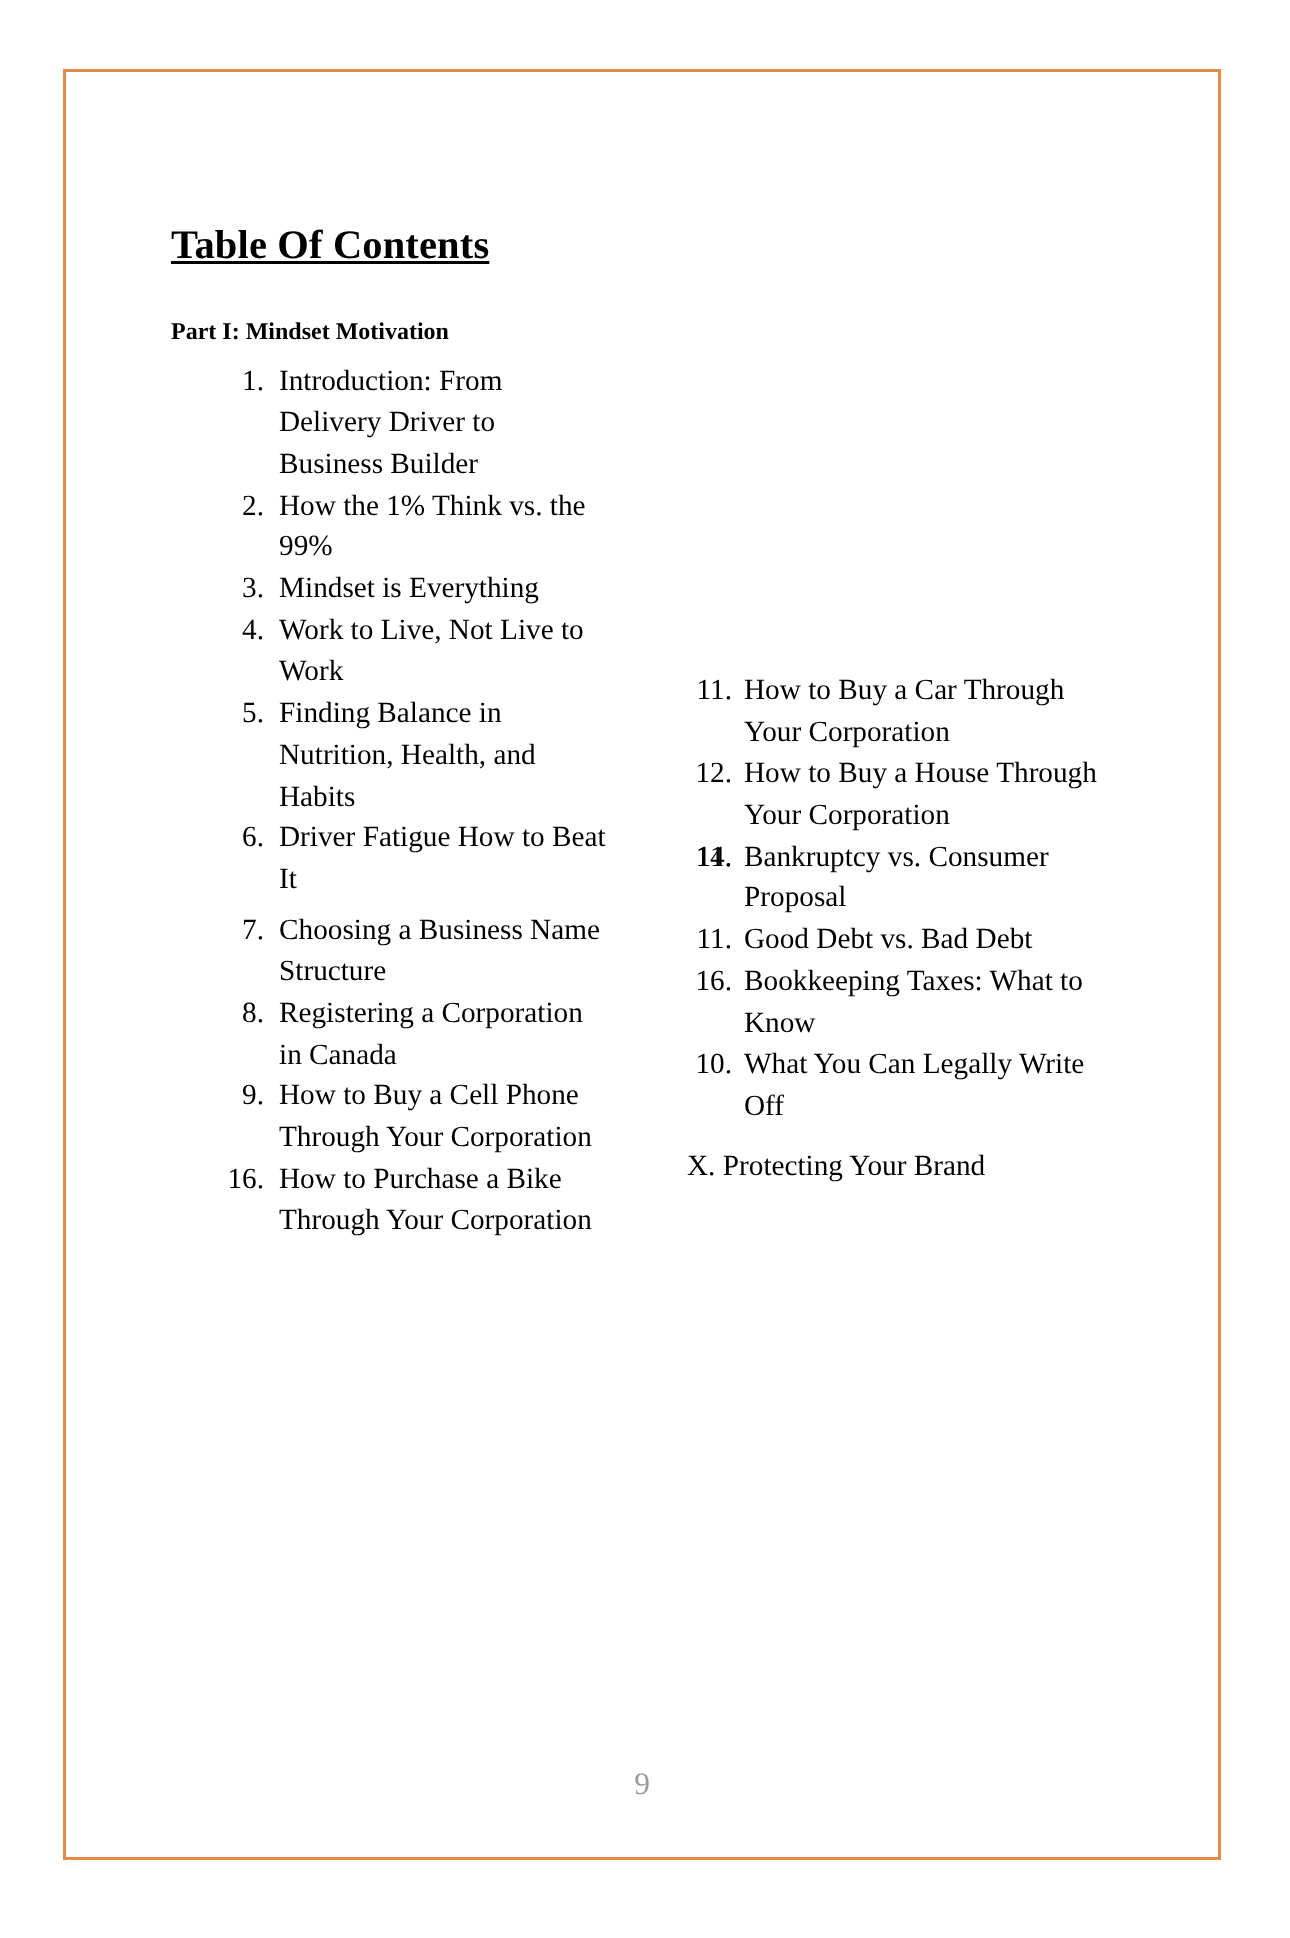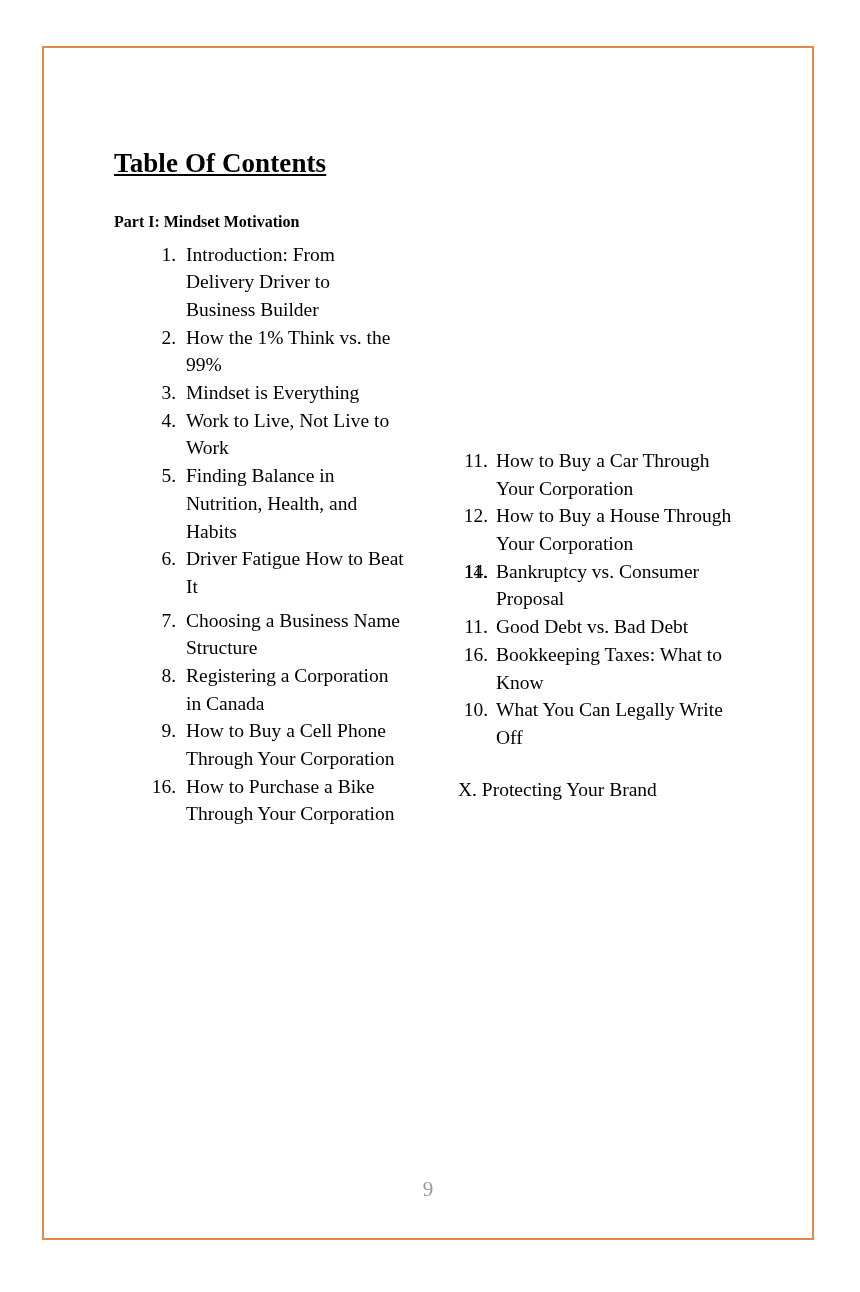--- a/index.html
+++ b/index.html
@@ -88,21 +88,21 @@
     padding-left: 38px;
   }
   .col-right ol.toc-list li .num {
     width: 30px;
     text-align: right;
     left: 0;
   }
   .extra-entry {
     font-size: 19.5px;
     line-height: 1.42;
-    margin-top: 24px;
+    margin-top: 12px;
   }
   .page-number {
     position: absolute;
     left: 0;
     right: 0;
     bottom: 36px;
     text-align: center;
     font-size: 21px;
     color: #9a9a9a;
   }

